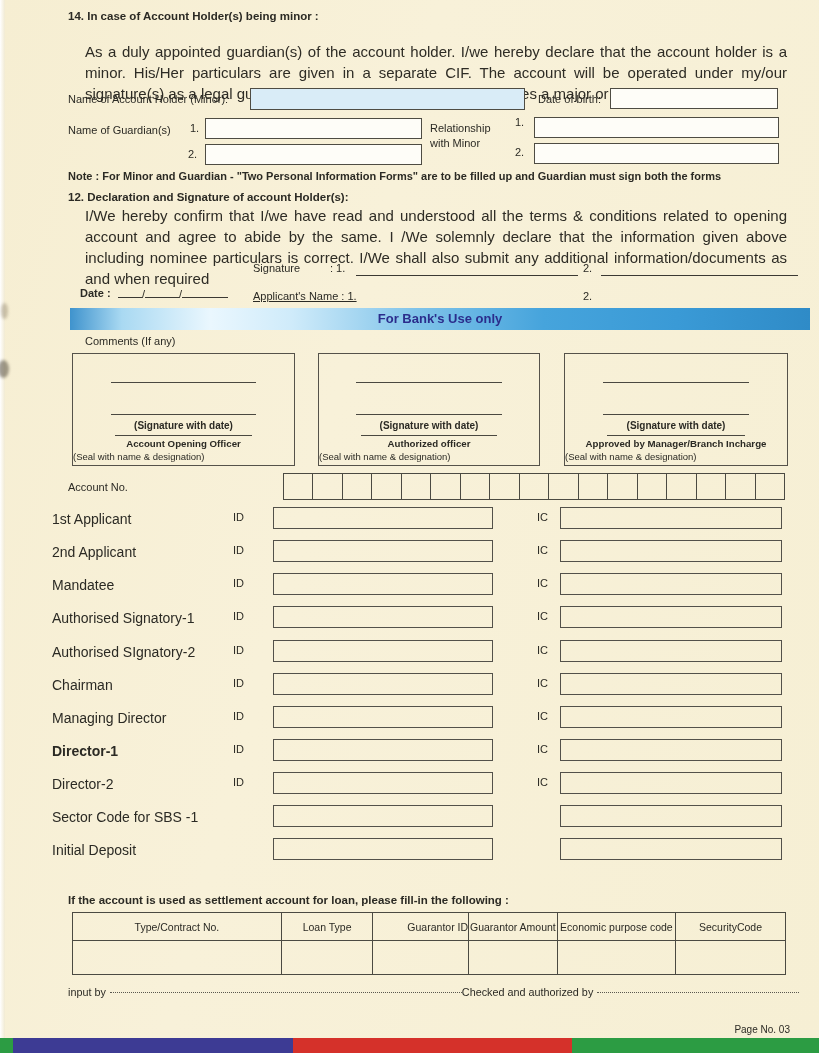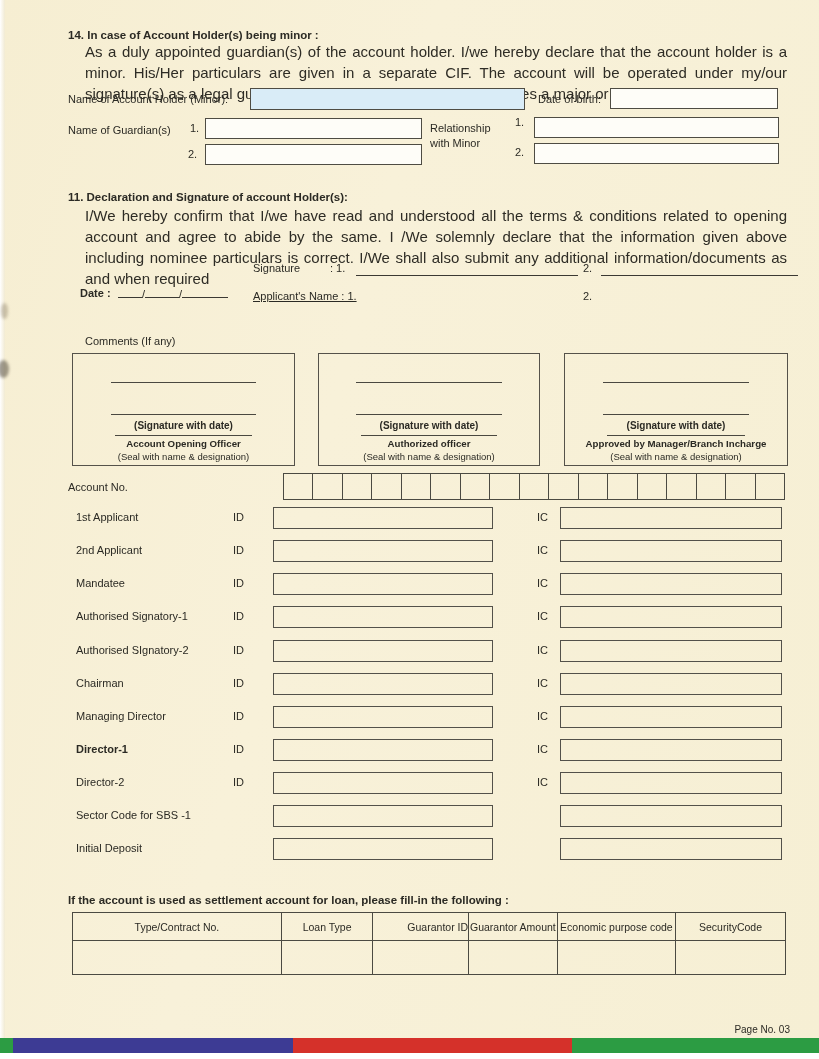--- a/index.html
+++ b/index.html
@@ -27,27 +27,27 @@
     left:70px;top:308px;width:740px;height:22px;
     background:linear-gradient(90deg,#3f93cd 0%,#a9d9f2 7%,#eaf7fe 19%,#cfebfa 30%,#7fc3e9 47%,#46a4dc 64%,#3a9ad6 82%,#2f8bc7 100%);
     text-align:center;font-weight:bold;font-size:13px;line-height:22px;color:#2b2d8c;
   }
   
   .sigbox{top:353px;height:113px;border:1px solid #55524a;background:transparent;box-sizing:border-box;}
   .sigbox .sline{position:absolute;left:17%;width:66%;border-top:1.3px solid #4a4840;}
   .sigbox .swd{position:absolute;left:0;width:100%;text-align:center;font-weight:bold;font-size:10px;}
   .sigbox .sul{position:absolute;left:19%;width:62%;border-top:1.2px solid #4a4840;}
   .sigbox .stitle{position:absolute;left:0;width:100%;text-align:center;font-weight:bold;font-size:9.7px;white-space:nowrap;}
-  .sigbox .sseal{position:absolute;left:0;width:100%;text-align:center;font-size:9.5px;}
+  .sigbox .sseal{position:absolute;left:0;width:100%;text-align:left;font-size:9.5px;}
   
   #acct-cells{left:283px;top:473px;width:502px;height:27px;display:flex;border:1px solid #4b4a42;box-sizing:border-box;}
   #acct-cells .cell{flex:1;border-left:1px solid #4b4a42;}
   #acct-cells .cell:first-child{border-left:none;}
   
-  .idic-label{position:absolute;left:76px;font-size:11px;}
+  .idic-label{position:absolute;left:52px;font-size:14px;}
   .idic-id{position:absolute;left:233px;font-size:11px;}
   .idic-ic{position:absolute;left:537px;font-size:11px;}
   .idic-box1{position:absolute;left:273px;width:220px;height:22px;}
   .idic-box2{position:absolute;left:560px;width:222px;height:22px;}
   
   #loan-table{left:72px;top:912px;width:714px;border-collapse:collapse;table-layout:fixed;}
   #loan-table th,#loan-table td{border:1px solid #4b4a42;font-size:10.5px;font-weight:normal;text-align:center;padding:0;}
   #loan-table th{height:27px;}
   #loan-table td{height:33px;}
   
@@ -57,55 +57,57 @@
   .dseg{display:inline-block;border-bottom:1.4px solid #3b3933;height:10px;}
 </style>
 </head>
 <body>
 
 <div id="page">
   <div id="left-edge" class="abs"></div>
   <div id="smudge1" class="abs smudge"></div>
   <div id="smudge2" class="abs smudge"></div>
 
-  <div class="abs b fs115" style="left:68px;top:29px;">14. In case of Account Holder(s) being minor :</div>
+  <div class="abs b fs115" style="left:68px;top:10px;">14. In case of Account Holder(s) being minor :</div>
   <div class="abs para" style="left:85px;top:41px;width:702px;">As a duly appointed guardian(s) of the account holder. I/we hereby declare that the account holder is a minor. His/Her particulars are given in a separate CIF. The account will be operated under my/our signature(s) as a legal guardian(s) until the account holder becomes a major or I/we declare otherwise.</div>
 
   <div class="abs fs11" style="left:68px;top:93px;">Name of Account Holder (Minor):</div>
   <div class="abs fieldbox" style="left:250px;top:88px;width:275px;height:22px;background:#d9ecf7;"></div>
   <div class="abs fs11" style="left:538px;top:93px;">Date of birth:</div>
   <div class="abs fieldbox" style="left:610px;top:88px;width:168px;height:21px;"></div>
 
   <div class="abs fs11" style="left:68px;top:124px;">Name of Guardian(s)</div>
   <div class="abs fs11" style="left:190px;top:122px;">1.</div>
   <div class="abs fieldbox" style="left:205px;top:118px;width:217px;height:21px;"></div>
   <div class="abs fs11" style="left:188px;top:148px;">2.</div>
   <div class="abs fieldbox" style="left:205px;top:144px;width:217px;height:21px;"></div>
   <div class="abs fs11" style="left:430px;top:122px;">Relationship</div>
   <div class="abs fs11" style="left:430px;top:137px;">with Minor</div>
   <div class="abs fs11" style="left:515px;top:116px;">1.</div>
   <div class="abs fieldbox" style="left:534px;top:117px;width:245px;height:21px;"></div>
   <div class="abs fs11" style="left:515px;top:146px;">2.</div>
   <div class="abs fieldbox" style="left:534px;top:143px;width:245px;height:21px;"></div>
 
-
-  <div class="abs b fs115" style="left:68px;top:191px;">11. Declaration and Signature of account Holder(s):</div>
+  <div class="abs b fs11" style="left:68px;top:170px;width:720px;">Note : For Minor and Guardian - "Two Personal Information Forms" are to be filled up and Guardian must sign both the forms</div>
+
+  <div class="abs b fs115" style="left:68px;top:191px;">12. Declaration and Signature of account Holder(s):</div>
   <div class="abs para" style="left:85px;top:205px;width:702px;">I/We hereby confirm that I/we have read and understood all the terms &amp; conditions related to opening account and agree to abide by the same. I /We solemnly declare that the information given above including nominee particulars is correct. I/We shall also submit any additional information/documents as and when required</div>
 
   <div class="abs fs11" style="left:253px;top:262px;">Signature</div>
   <div class="abs fs11" style="left:330px;top:262px;">: 1.</div>
   <div class="abs uline" style="left:356px;top:274px;width:222px;"></div>
   <div class="abs fs11" style="left:583px;top:262px;">2.</div>
   <div class="abs uline" style="left:601px;top:274px;width:197px;"></div>
 
   <div class="abs b fs11" style="left:80px;top:287px;">Date :</div>
   <div class="abs" style="left:118px;top:287px;font-size:11px;"><span class="dseg" style="width:24px;"></span>/<span class="dseg" style="width:34px;"></span>/<span class="dseg" style="width:46px;"></span></div>
   <div class="abs fs11" style="left:253px;top:290px;text-decoration:underline;">Applicant's Name : 1.</div>
   <div class="abs fs11" style="left:583px;top:290px;">2.</div>
 
+  <div id="banner" class="abs">For Bank's Use only</div>
   <div class="abs fs11" style="left:85px;top:335px;">Comments (If any)</div>
 
   <div class="abs sigbox" style="left:72px;width:223px;">
     <div class="sline" style="top:28px;"></div>
     <div class="sline" style="top:60px;"></div>
     <div class="swd" style="top:66px;">(Signature with date)</div>
     <div class="sul" style="top:81px;"></div>
     <div class="stitle" style="top:84px;">Account Opening Officer</div>
     <div class="sseal" style="top:97px;">(Seal with name &amp; designation)</div>
   </div>
@@ -219,20 +221,26 @@
           <td></td>
           <td></td>
           <td></td>
           <td></td>
           <td></td>
           <td></td>
         </tr>
       </tbody>
   </table>
 
+  <div class="abs flexline" style="left:68px;top:986px;width:731px;">
+    <span>input by</span>
+    <span class="dots" style="width:352px;margin-left:4px;"></span>
+    <span>Checked and authorized by</span>
+    <span class="dots" style="flex:1;margin-left:4px;"></span>
+  </div>
   <div class="abs" style="left:700px;top:1024px;width:90px;text-align:right;font-size:10px;">Page No. 03</div>
 
   <div id="bottom-bar" class="abs">
     <div style="width:13px;background:#2c9c43;"></div>
     <div style="width:280px;background:#3d3b94;"></div>
     <div style="width:279px;background:#d5312a;"></div>
     <div style="flex:1;background:#2c9c43;"></div>
   </div>
   <div id="bottom-white" class="abs"></div>
 </div>

